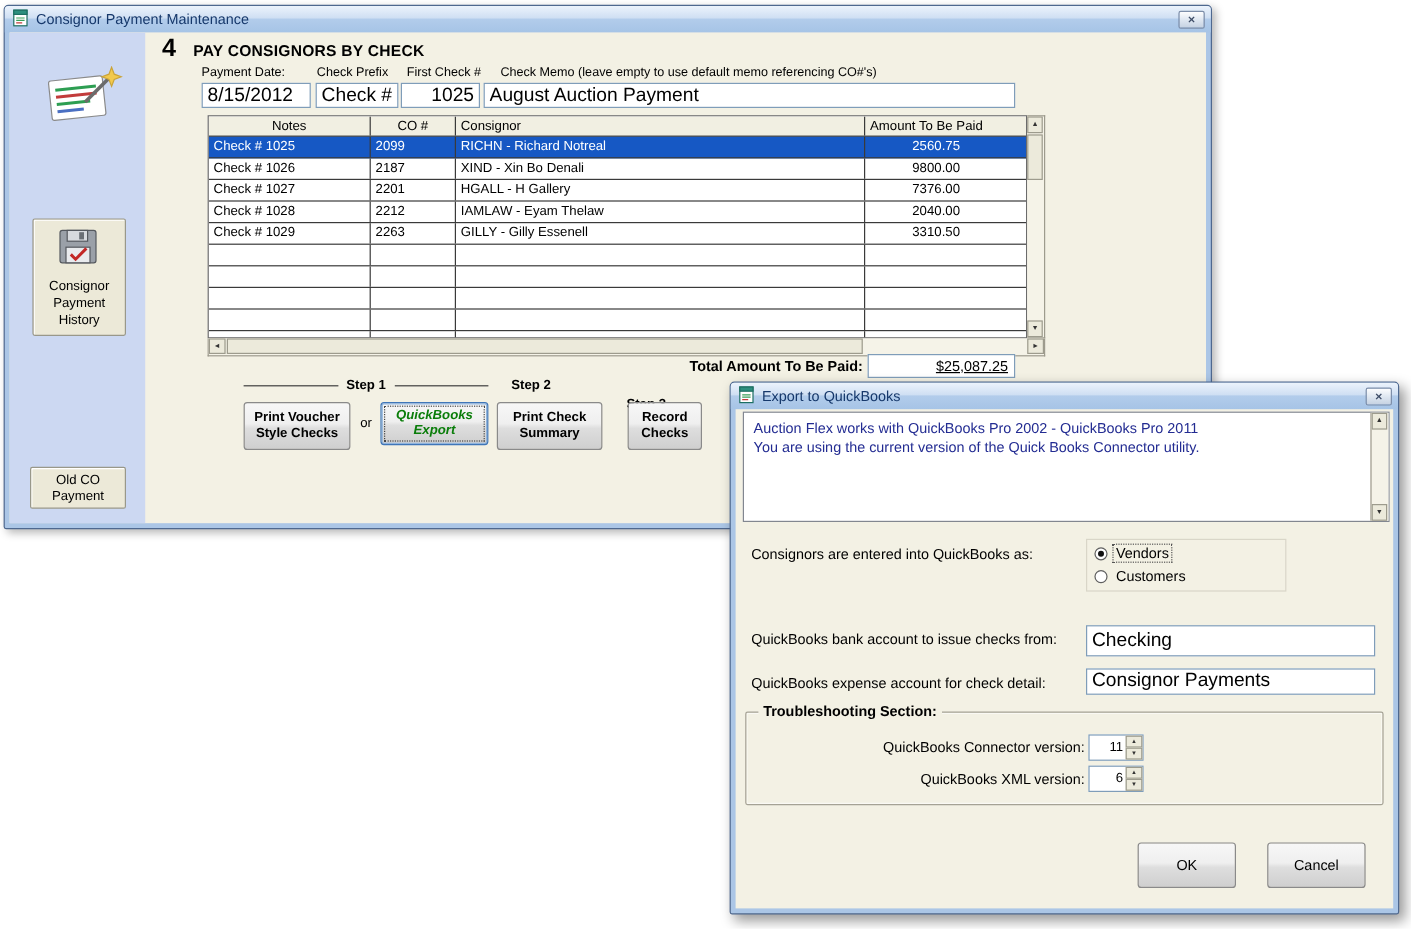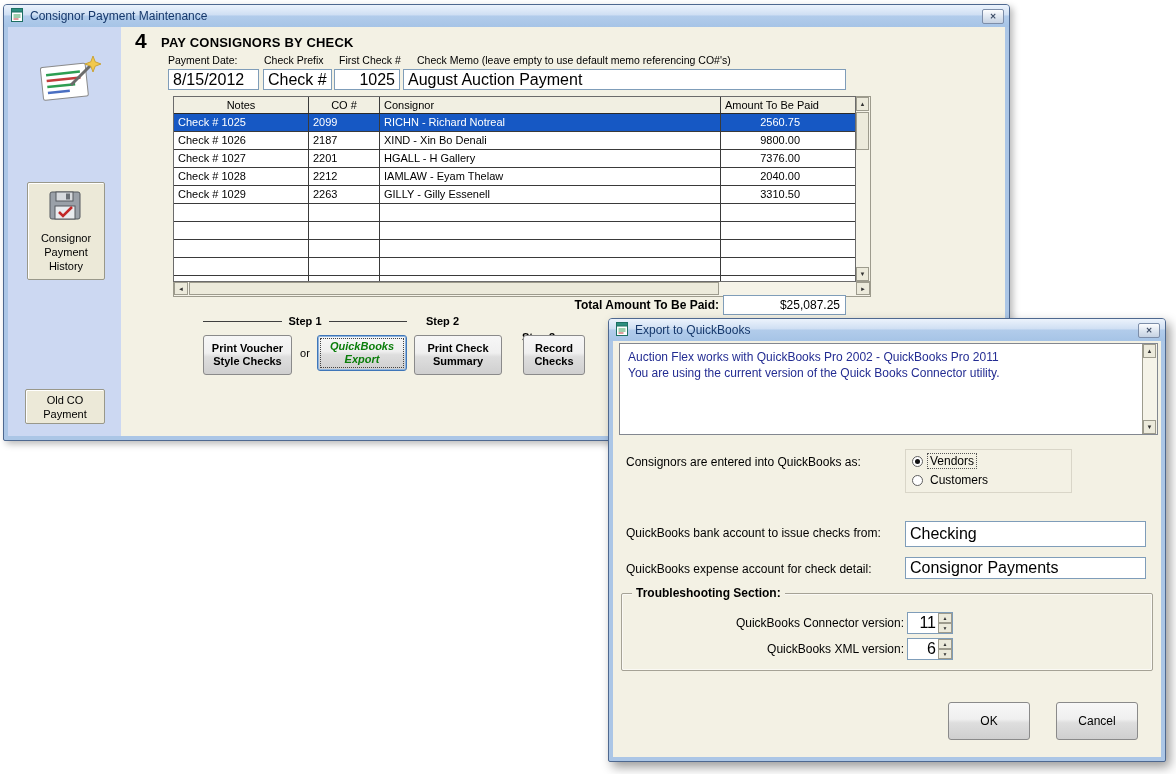--- a/index.html
+++ b/index.html
@@ -89,21 +89,21 @@
   .hscroll .sb-btn { top:0; width:14px; height:13px; }
   .hscroll .sb-left { left:0; }
   .hscroll .sb-right { right:0; }
   .sb-thumb { position:absolute; background:#eceadb; border:1px solid #9d9b8d; }
   .vscroll .sb-thumb { left:0; top:15px; width:13px; height:38px; }
   .hscroll .sb-thumb { top:0; left:15px; width:530px; height:13px; }
 
   #total-label { left:420px; top:271px; width:178px; text-align:right; font-size:12px; font-weight:bold; }
   #total-box {
     left:602px; top:268px; width:123px; height:20px; background:#fff;
-    border:1px solid #7f9db9; font-size:12px; text-align:right; padding:2px 5px; line-height:14px;
+    border:1px solid #7f9db9; font-size:12px; text-align:right; padding:2px 5px; line-height:14px;text-decoration:underline;
   }
 
   
   .step-label { top:288px; font-size:11px; font-weight:bold; }
   #step1-wrap { left:82px; top:288px; width:204px; display:flex; align-items:center; }
   #step1-wrap .line { flex:1; border-top:1px solid #3f3f3f; }
   #step1-wrap .txt { margin:0 7px; font-size:11px; font-weight:bold; }
   #step2 { left:305px; width:60px; }
   #step3 { left:401px; width:60px;margin-top:16px; }
   .btn {
@@ -156,21 +156,21 @@
   #groupbox-title { position:absolute; left:10px; top:-8px; background:#f3f1e4; padding:0 4px; font-size:12px; font-weight:bold; }
   .gb-label { position:absolute; left:20px; width:262px; text-align:right; font-size:12px; }
   #connector-label { top:22px; }
   #xml-label { top:48px; }
   .spinner {
     position:absolute; width:46px; height:22px; background:#fff; border:1px solid #7f9db9;
     display:flex;
   }
   #connector-spinner { left:285px; top:18px; }
   #xml-spinner { left:285px; top:44px; }
-  .spin-input { flex:1; border:none; outline:none; width:28px; text-align:right; font-size:16px; padding-right:2px; font-family:"Liberation Sans",sans-serif; background:transparent; }
+  .spin-input { flex:1; border:none; outline:none; width:28px; text-align:right; font-size:11px; padding-right:2px; font-family:"Liberation Sans",sans-serif; background:transparent; }
   .spin-btns { width:14px; display:flex; flex-direction:column; }
   .spin-btn {
     flex:1; background:#eceadb; border:1px solid #9d9b8d;
     display:flex; align-items:center; justify-content:center; font-size:5px; color:#333;
   }
   .dlg-btn { width:82px; height:38px; font-weight:normal; font-size:12px; }
   #ok-btn { left:335px; top:361px; }
   #cancel-btn { left:443px; top:361px; }
 </style>
 </head>

